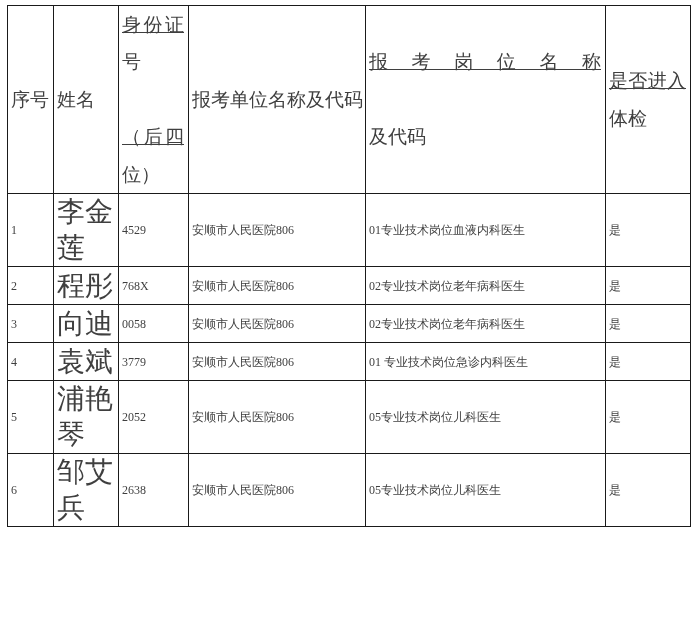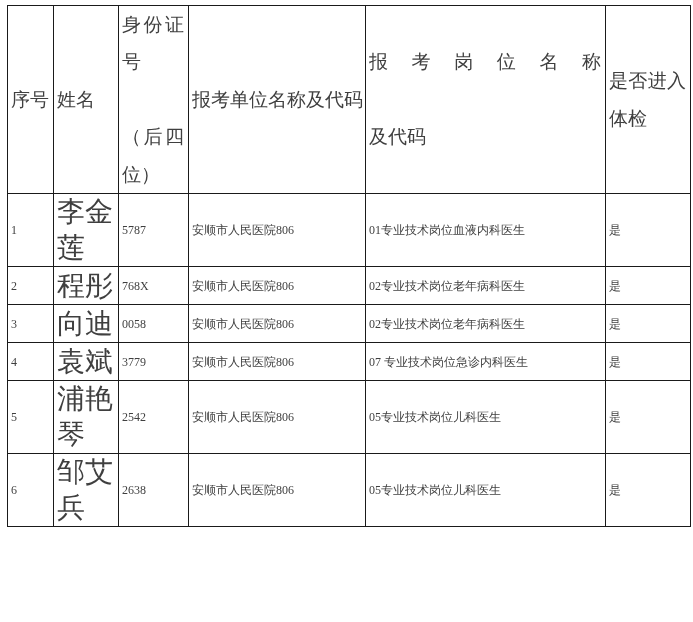--- a/index.html
+++ b/index.html
@@ -44,20 +44,21 @@
   }
   .hline {
     height: 37.4px;
     white-space: nowrap;
   }
   .hline.spread {
     text-align: justify;
     -moz-text-align-last: justify;
     text-align-last: justify;
     white-space: normal;
+    text-decoration: underline;
   }
   
   table.doc-table tbody tr { height: 38px; }
   table.doc-table td.col-name { font-size: 28px; }
   table.doc-table td.col-serial { padding-left: 3px; }
 </style>
 </head>
 <body>
 
 <div class="page">
@@ -96,21 +97,21 @@
           <td>
             <div class="hline spread">是否进入</div>
             <div class="hline">体检</div>
           </td>
         </tr>
     </thead>
     <tbody>
         <tr>
           <td class="col-serial">1</td>
           <td class="col-name">李金莲</td>
-          <td class="col-id-last4">5787</td>
+          <td class="col-id-last4">4529</td>
           <td class="col-unit">安顺市人民医院806</td>
           <td class="col-position">01专业技术岗位血液内科医生</td>
           <td class="col-exam">是</td>
         </tr>
         <tr>
           <td class="col-serial">2</td>
           <td class="col-name">程彤</td>
           <td class="col-id-last4">768X</td>
           <td class="col-unit">安顺市人民医院806</td>
           <td class="col-position">02专业技术岗位老年病科医生</td>
@@ -122,27 +123,27 @@
           <td class="col-id-last4">0058</td>
           <td class="col-unit">安顺市人民医院806</td>
           <td class="col-position">02专业技术岗位老年病科医生</td>
           <td class="col-exam">是</td>
         </tr>
         <tr>
           <td class="col-serial">4</td>
           <td class="col-name">袁斌</td>
           <td class="col-id-last4">3779</td>
           <td class="col-unit">安顺市人民医院806</td>
-          <td class="col-position">07 专业技术岗位急诊内科医生</td>
+          <td class="col-position">01 专业技术岗位急诊内科医生</td>
           <td class="col-exam">是</td>
         </tr>
         <tr>
           <td class="col-serial">5</td>
           <td class="col-name">浦艳琴</td>
-          <td class="col-id-last4">2542</td>
+          <td class="col-id-last4">2052</td>
           <td class="col-unit">安顺市人民医院806</td>
           <td class="col-position">05专业技术岗位儿科医生</td>
           <td class="col-exam">是</td>
         </tr>
         <tr>
           <td class="col-serial">6</td>
           <td class="col-name">邹艾兵</td>
           <td class="col-id-last4">2638</td>
           <td class="col-unit">安顺市人民医院806</td>
           <td class="col-position">05专业技术岗位儿科医生</td>

